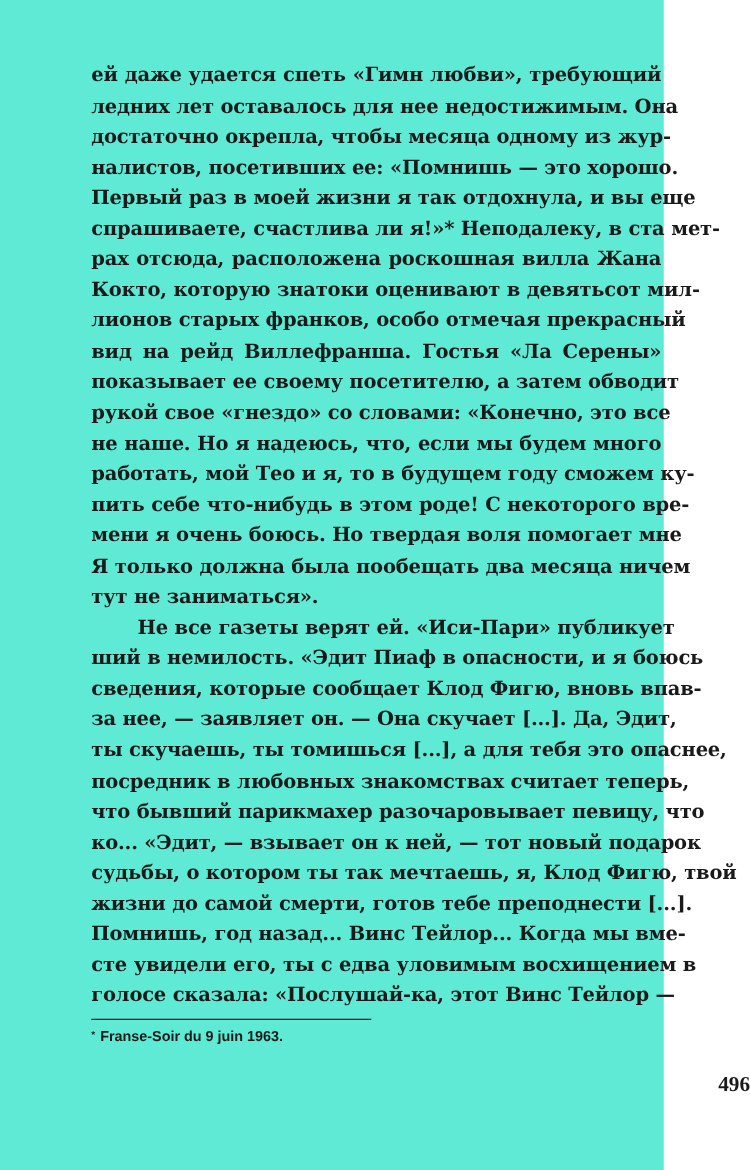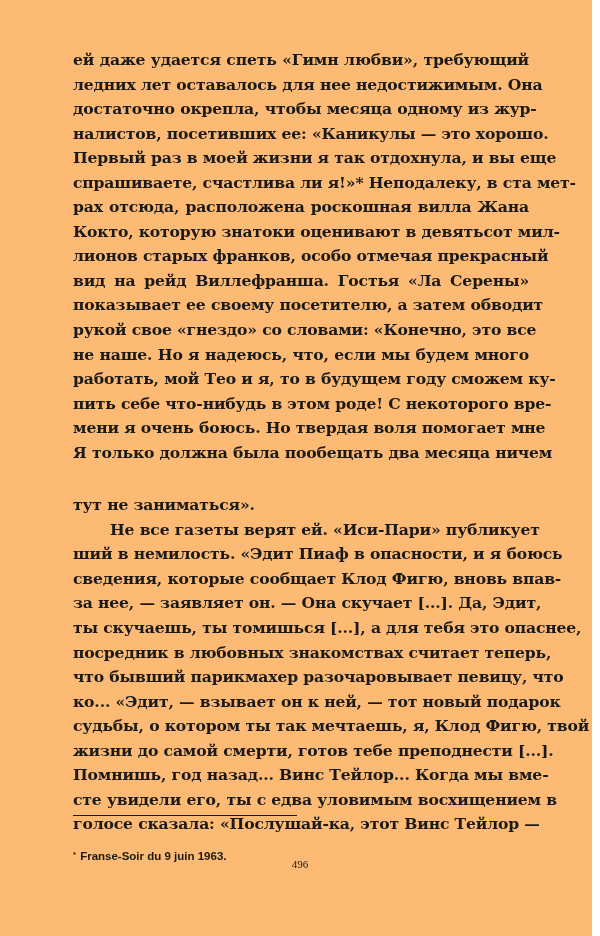--- a/index.html
+++ b/index.html
@@ -12,44 +12,43 @@
       height: 936px;
       position: relative;
       overflow: hidden;
       font-family: "DejaVu Serif", "Liberation Serif", serif;
       color: #1a1a1a;
     }
     .page {
       position: absolute;
       left: 0;
       top: 0;
-      width: 592px;
+      width: 531px;
       height: 936px;
-      background: #fdba74;
+      background: #5eead4;
     }
     .body-text {
       position: absolute;
       left: 73px;
       top: 48px;
       width: 456px;
     }
     .line {
       display: block;
       height: 24.55px;
       line-height: 24.55px;
       font-size: 15.6px;
       font-weight: bold;
       white-space: nowrap;
       text-align: justify;
       text-align-last: justify;
       letter-spacing: -0.15px;
     }
     .line.last {
       text-align-last: left;
-      margin-top: 28px;
     }
     .line.indent {
       padding-left: 37px;
     }
     .footnote-rule {
       position: absolute;
       left: 73px;
       top: 815px;
       width: 224px;
       height: 0;
@@ -57,48 +56,47 @@
     }
     .footnote {
       position: absolute;
       left: 73px;
       top: 823px;
       font-family: "Liberation Sans", "DejaVu Sans", sans-serif;
       font-size: 11.5px;
       font-weight: bold;
       color: #1a1a1a;
       white-space: nowrap;
-      margin-top: 27px;
     }
     .footnote .mark {
       font-size: 8px;
       vertical-align: 3px;
       margin-right: 4px;
     }
     .page-number {
       position: absolute;
       left: 0;
       width: 600px;
       top: 858px;
-      text-align: center;
+      text-align: right;
       font-family: "Liberation Serif", "DejaVu Serif", serif;
-      font-size: 11px;
-      font-weight: normal;
+      font-size: 17px;
+      font-weight: bold;
       color: #1a1a1a;
     }
   </style>
 </head>
 <body>
 
 <div class="page">
   <div class="body-text">
     <span class="line">ей даже удается спеть «Гимн любви», требующий</span>
     <span class="line">ледних лет оставалось для нее недостижимым. Она</span>
     <span class="line">достаточно окрепла, чтобы месяца одному из жур-</span>
-    <span class="line">налистов, посетивших ее: «Каникулы — это хорошо.</span>
+    <span class="line">налистов, посетивших ее: «Помнишь — это хорошо.</span>
     <span class="line">Первый раз в моей жизни я так отдохнула, и вы еще</span>
     <span class="line">спрашиваете, счастлива ли я!»* Неподалеку, в ста мет-</span>
     <span class="line">рах отсюда, расположена роскошная вилла Жана</span>
     <span class="line">Кокто, которую знатоки оценивают в девятьсот мил-</span>
     <span class="line">лионов старых франков, особо отмечая прекрасный</span>
     <span class="line">вид на рейд Виллефранша. Гостья «Ла Серены»</span>
     <span class="line">показывает ее своему посетителю, а затем обводит</span>
     <span class="line">рукой свое «гнездо» со словами: «Конечно, это все</span>
     <span class="line">не наше. Но я надеюсь, что, если мы будем много</span>
     <span class="line">работать, мой Тео и я, то в будущем году сможем ку-</span>

